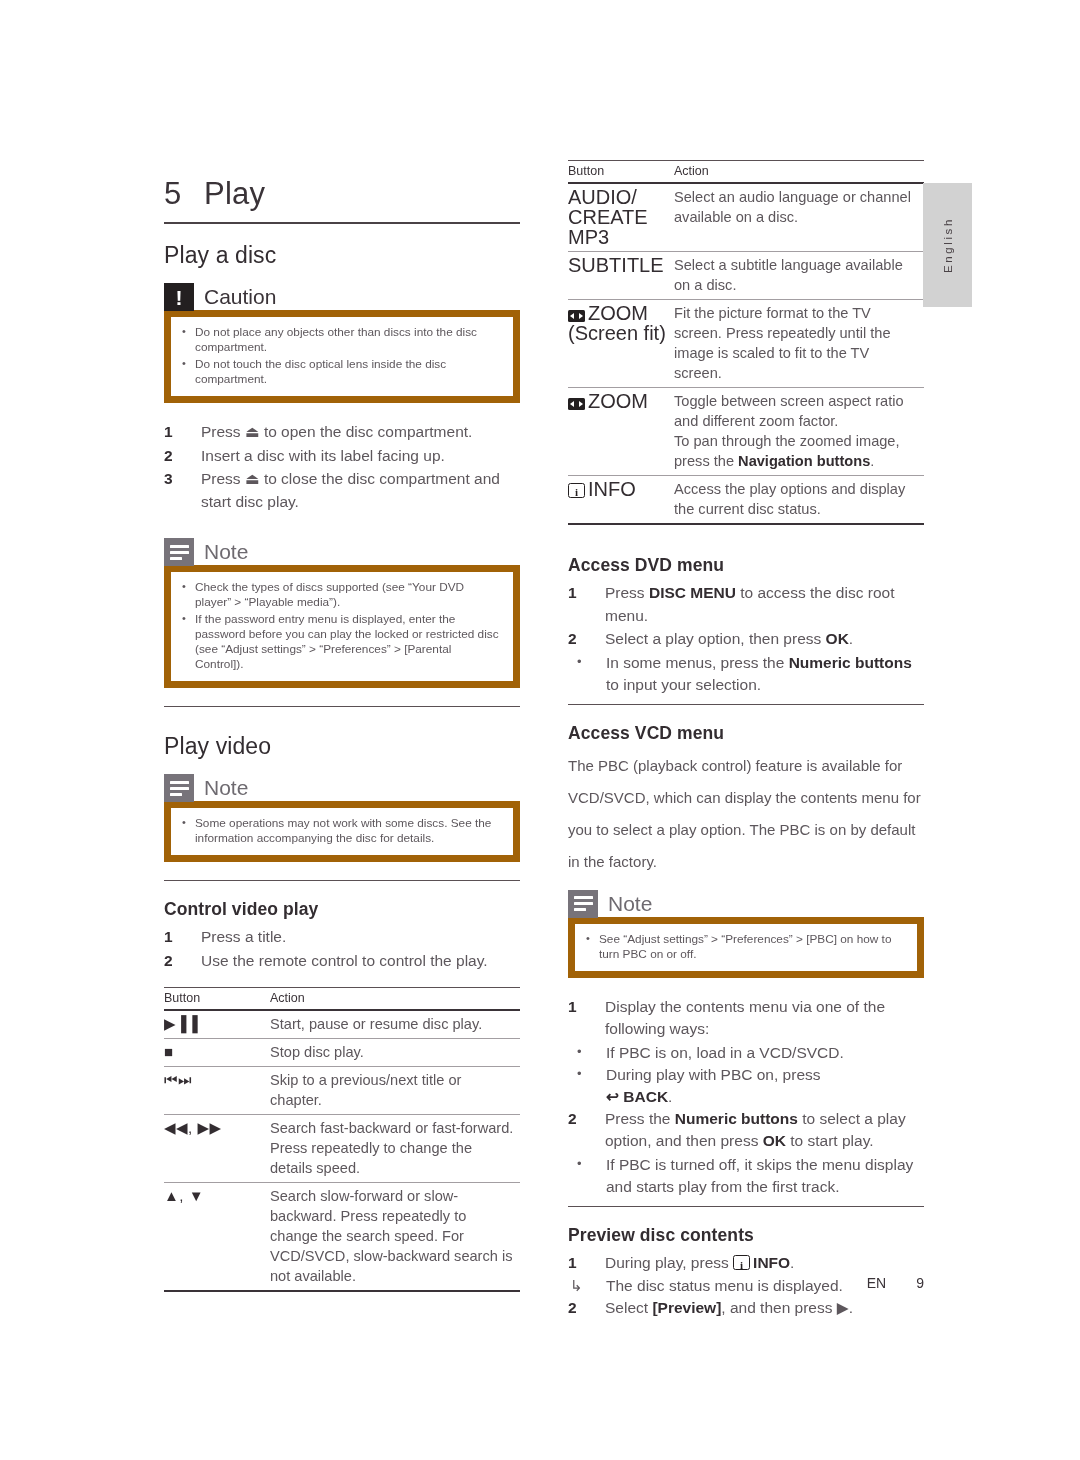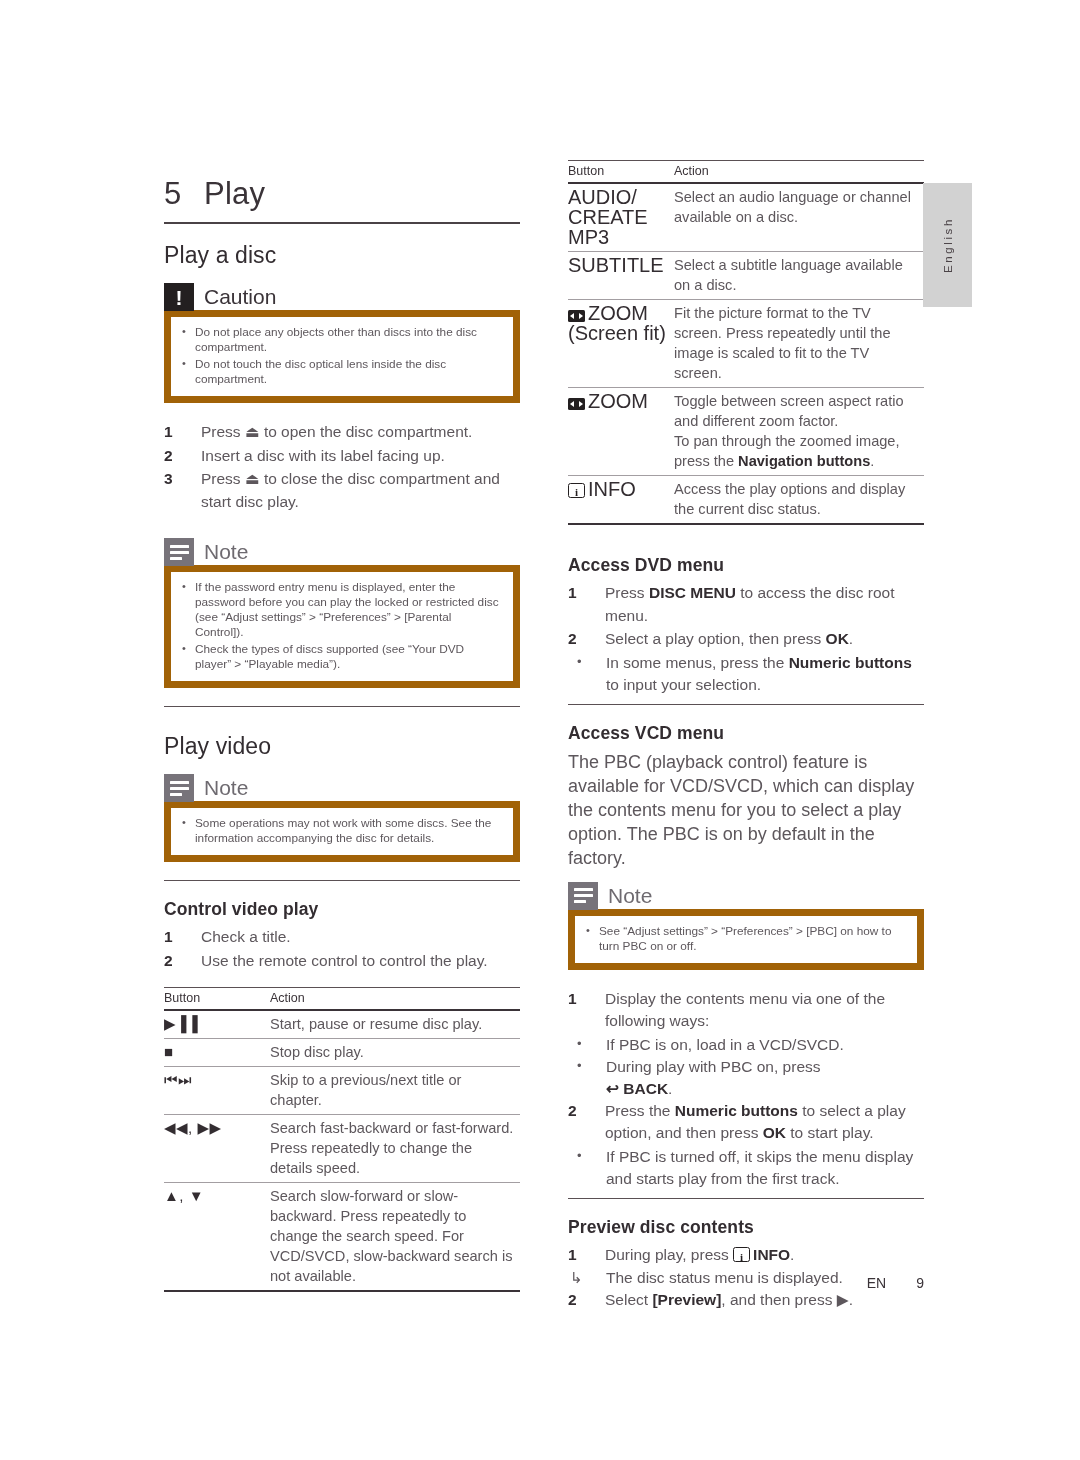--- a/index.html
+++ b/index.html
@@ -282,22 +282,22 @@
     left: 568px;
     top: 1275px;
     width: 356px;
     text-align: right;
     font-size: 14px;
     color: #3a3338;
   }
   .footer .en { margin-right: 30px; }
 
   .para {
-    font-size: 18px;
-    line-height: 24px;
+    font-size: 15px;
+    line-height: 32px;
     color: #5d575c;
     margin: 2px 0 12px 0;
   }
   .spacer-8 { height: 8px; }
   .spacer-14 { height: 14px; }
   .spacer-20 { height: 20px; }
 </style>
 </head>
 <body>
 
@@ -351,22 +351,22 @@
           <div class="note-lines">
               <div></div>
               <div></div>
               <div></div>
             </div>
         </div>
         <div class="admon-label">Note</div>
       </div>
       <div class="admon-body">
         <ul>
+          <li>Check the types of discs supported (see “Your DVD player” &gt; “Playable media”).</li>
           <li>If the password entry menu is displayed, enter the password before you can play the locked or restricted disc (see “Adjust settings” &gt; “Preferences” &gt; [Parental Control]).</li>
-          <li>Check the types of discs supported (see “Your DVD player” &gt; “Playable media”).</li>
         </ul>
       </div>
     </div>
 
     <div class="rule-med"></div>
     <div class="spacer-8"></div>
 
     <h2 class="sec">Play video</h2>
 
     <div class="admon">
@@ -388,21 +388,21 @@
     </div>
 
     <div class="rule-med"></div>
     <div class="spacer-8"></div>
 
     <h3 class="sub">Control video play</h3>
 
     <ol class="steps">
       <li>
         <span class="sn">1</span>
-        <span>Check a title.</span>
+        <span>Press a title.</span>
       </li>
       <li>
         <span class="sn">2</span>
         <span>Use the remote control to control the play.</span>
       </li>
     </ol>
 
     <div class="spacer-14"></div>
 
     <table class="btn-table">

